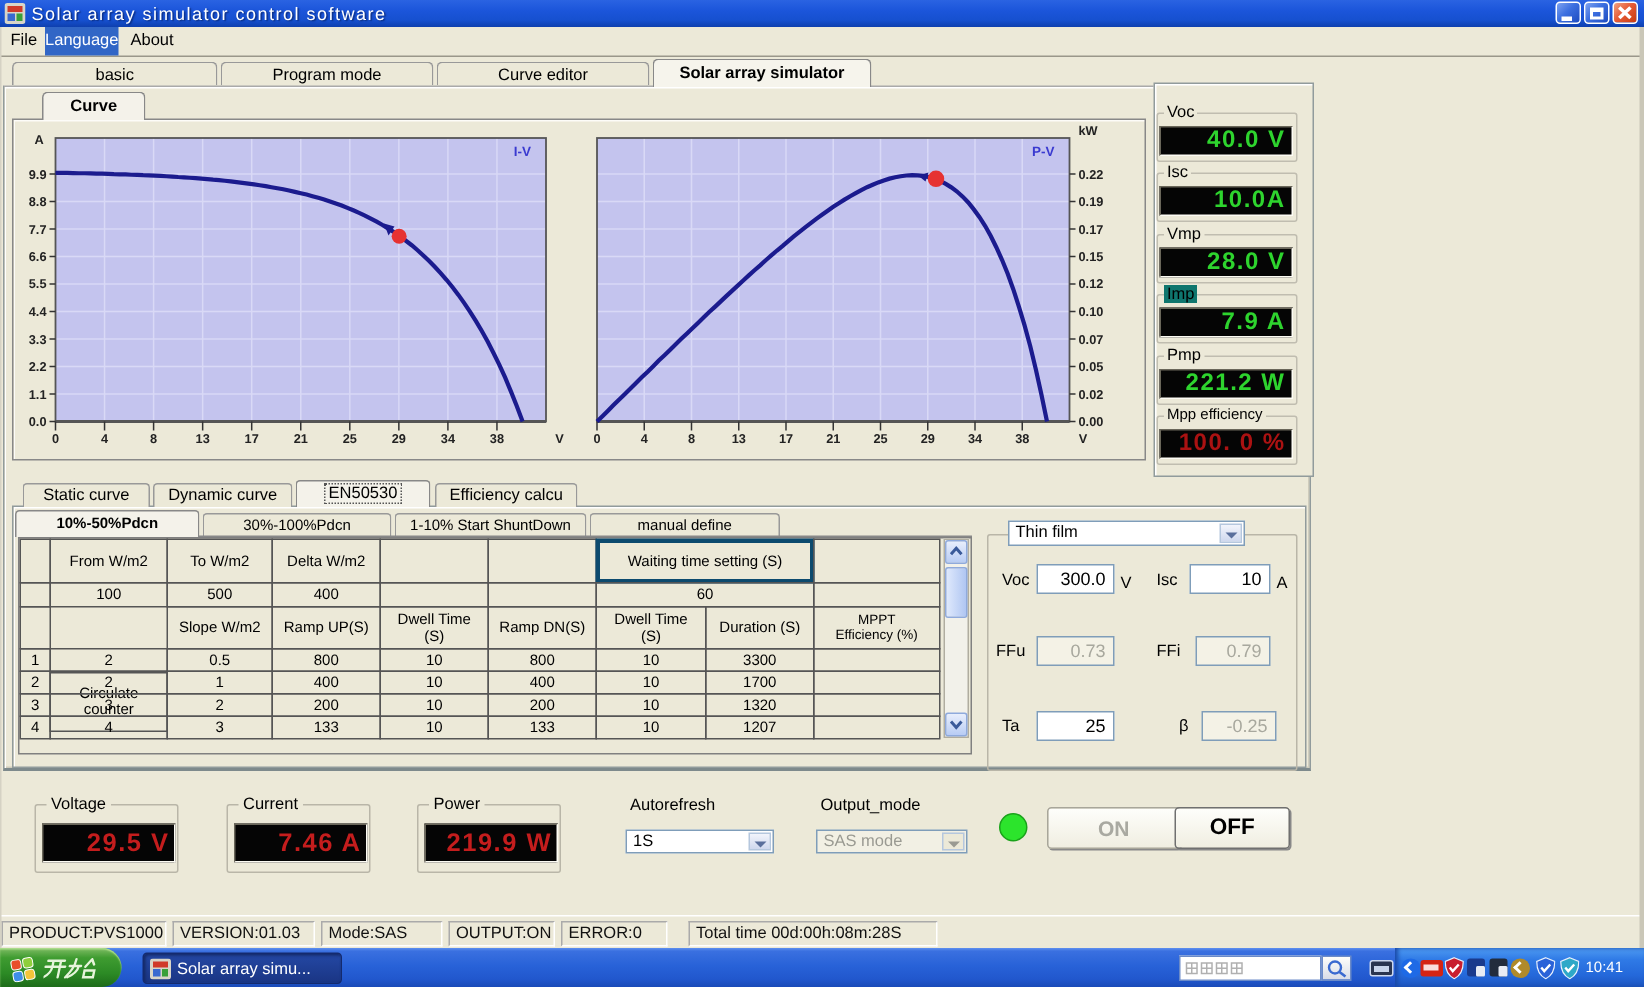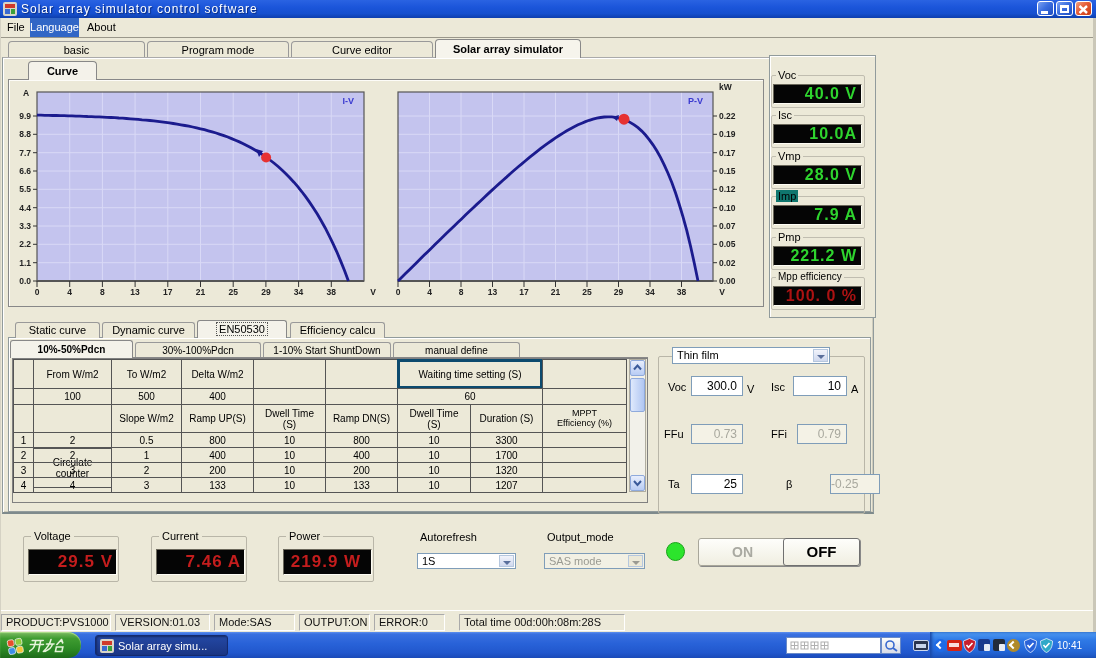--- a/index.html
+++ b/index.html
@@ -283,31 +283,31 @@
     <div style="position:absolute;left:771px;top:381px;text-align:left;font-size:11px;color:#000;white-space:nowrap;">Isc</div>
     <div style="position:absolute;left:793px;top:376px;width:54px;height:20px;background:#fff;border:1px solid #7f9db9;box-sizing:border-box;font-size:12px;color:#000;line-height:18px;text-align:right;padding-right:5px;">10</div>
     <div style="position:absolute;left:851px;top:383px;text-align:left;font-size:11px;color:#000;white-space:nowrap;">A</div>
     <div style="position:absolute;left:664px;top:428px;text-align:left;font-size:11px;color:#000;white-space:nowrap;">FFu</div>
     <div style="position:absolute;left:691px;top:424px;width:52px;height:20px;background:#f4f2e6;border:1px solid #7f9db9;box-sizing:border-box;font-size:12px;color:#a8a89e;line-height:18px;text-align:right;padding-right:5px;">0.73</div>
     <div style="position:absolute;left:771px;top:428px;text-align:left;font-size:11px;color:#000;white-space:nowrap;">FFi</div>
     <div style="position:absolute;left:797px;top:424px;width:50px;height:20px;background:#f4f2e6;border:1px solid #7f9db9;box-sizing:border-box;font-size:12px;color:#a8a89e;line-height:18px;text-align:right;padding-right:5px;">0.79</div>
     <div style="position:absolute;left:668px;top:478px;text-align:left;font-size:11px;color:#000;white-space:nowrap;">Ta</div>
     <div style="position:absolute;left:691px;top:474px;width:52px;height:20px;background:#fff;border:1px solid #7f9db9;box-sizing:border-box;font-size:12px;color:#000;line-height:18px;text-align:right;padding-right:5px;">25</div>
     <div style="position:absolute;left:786px;top:478px;text-align:left;font-size:11px;color:#000;white-space:nowrap;">β</div>
-    <div style="position:absolute;left:830px;top:474px;width:50px;height:20px;background:#f4f2e6;border:1px solid #7f9db9;box-sizing:border-box;font-size:12px;color:#a8a89e;line-height:18px;padding-right:5px;">-0.25</div>
+    <div style="position:absolute;left:801px;top:474px;width:50px;height:20px;background:#f4f2e6;border:1px solid #7f9db9;box-sizing:border-box;font-size:12px;color:#a8a89e;line-height:18px;text-align:right;padding-right:5px;">-0.25</div>
   </div>
 <div class="abs" style="left:23px;top:536px;width:96px;height:46px;border:1px solid #b9b6a8;border-radius:2px;"></div>
 <div class="abs" style="left:31px;top:530px;background:#ece9d8;padding:0 3px;font-size:11px;">Voltage</div>
 <div style="position:absolute;left:28px;top:549px;width:89px;height:26px;background:#050505;border:1px solid;border-color:#6a675a #fdfcf4 #fdfcf4 #6a675a;box-sizing:border-box;color:#c41d1d;font-weight:bold;font-size:17px;line-height:24px;text-align:right;padding-right:3px;letter-spacing:1px;">29.5 V</div>
 <div class="abs" style="left:151px;top:536px;width:96px;height:46px;border:1px solid #b9b6a8;border-radius:2px;"></div>
 <div class="abs" style="left:159px;top:530px;background:#ece9d8;padding:0 3px;font-size:11px;">Current</div>
 <div style="position:absolute;left:156px;top:549px;width:89px;height:26px;background:#050505;border:1px solid;border-color:#6a675a #fdfcf4 #fdfcf4 #6a675a;box-sizing:border-box;color:#c41d1d;font-weight:bold;font-size:17px;line-height:24px;text-align:right;padding-right:3px;letter-spacing:1px;">7.46 A</div>
 <div class="abs" style="left:278px;top:536px;width:96px;height:46px;border:1px solid #b9b6a8;border-radius:2px;"></div>
 <div class="abs" style="left:286px;top:530px;background:#ece9d8;padding:0 3px;font-size:11px;">Power</div>
-<div style="position:absolute;left:283px;top:549px;width:89px;height:26px;background:#050505;border:1px solid;border-color:#6a675a #fdfcf4 #fdfcf4 #6a675a;box-sizing:border-box;color:#c41d1d;font-weight:bold;font-size:17px;line-height:24px;text-align:center;padding-right:3px;letter-spacing:1px;">219.9 W</div>
+<div style="position:absolute;left:283px;top:549px;width:89px;height:26px;background:#050505;border:1px solid;border-color:#6a675a #fdfcf4 #fdfcf4 #6a675a;box-sizing:border-box;color:#c41d1d;font-weight:bold;font-size:17px;line-height:24px;text-align:right;padding-right:3px;letter-spacing:1px;">219.9 W</div>
 <div style="position:absolute;left:420px;top:531px;text-align:left;font-size:11px;color:#000;white-space:nowrap;">Autorefresh</div>
 <div style="position:absolute;left:417px;top:553px;width:99px;height:16px;background:#fff;border:1px solid #7f9db9;box-sizing:border-box;font-size:11px;color:#000;line-height:14px;padding-left:4px;">1S<div style="position:absolute;right:1px;top:1px;bottom:1px;width:15px;background:linear-gradient(180deg,#f2f4fb,#cfd8ee);border:1px solid #b5c7de;box-sizing:border-box;">
       <div style="position:absolute;left:3px;top:5px;width:0;height:0;border-left:4px solid transparent;border-right:4px solid transparent;border-top:4px solid #5a6f9c;"></div>
     </div></div>
 <div style="position:absolute;left:547px;top:531px;text-align:left;font-size:11px;color:#000;white-space:nowrap;">Output_mode</div>
 <div style="position:absolute;left:544px;top:553px;width:101px;height:16px;background:#f2f0e4;border:1px solid #7f9db9;box-sizing:border-box;font-size:11px;color:#9a9a92;line-height:14px;padding-left:4px;">SAS mode<div style="position:absolute;right:1px;top:1px;bottom:1px;width:15px;background:#ece9d8;border:1px solid #b5c7de;box-sizing:border-box;">
       <div style="position:absolute;left:3px;top:5px;width:0;height:0;border-left:4px solid transparent;border-right:4px solid transparent;border-top:4px solid #9a9a92;"></div>
     </div></div>
 <div class="abs" style="left:666px;top:542px;width:19px;height:19px;border-radius:50%;background:#2ce42c;border:1px solid #1aa21a;"></div>
 <div class="abs" style="left:698px;top:538px;width:89px;height:28px;background:linear-gradient(180deg,#fefefb,#f0eee1);border:1px solid #a8a69a;border-radius:3px;text-align:center;line-height:26px;font-size:14px;font-weight:bold;color:#a9a9a1;box-shadow:1px 1px 0 #888;">ON</div>

